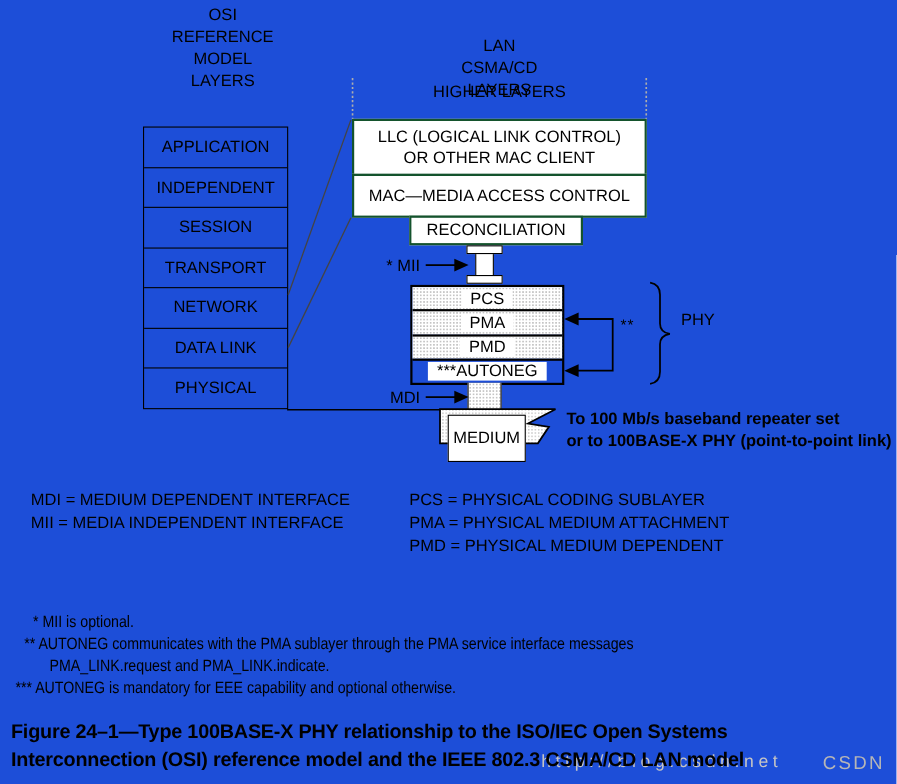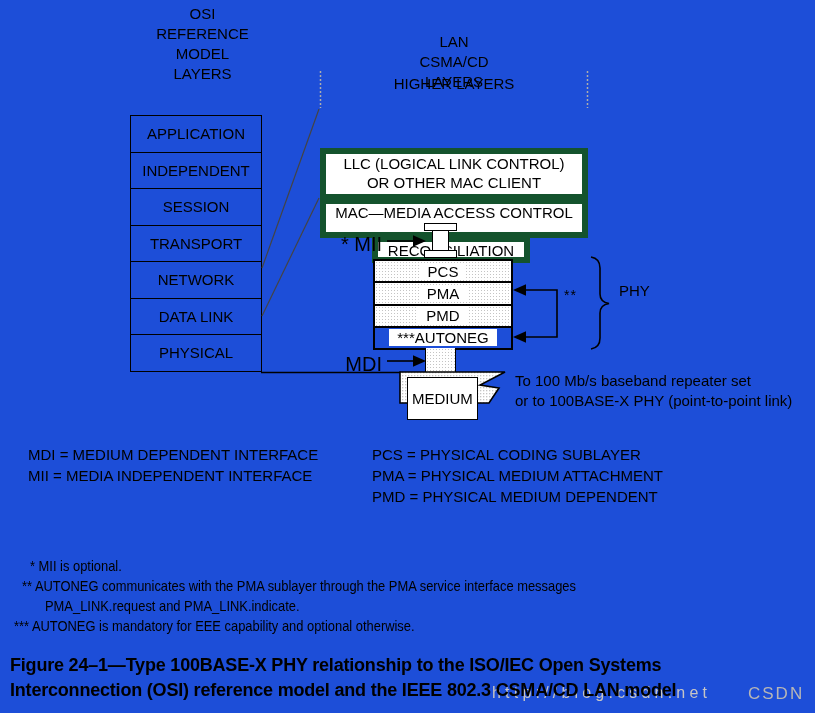--- a/index.html
+++ b/index.html
@@ -11,47 +11,47 @@
   .t15{font-size:15px;line-height:20px;}
   
   #osi-header{left:120px;top:4px;width:165px;}
   #lan-header{left:320px;top:4px;width:268px;margin-top:28px;}
   #higher-layers{left:320px;top:75px;width:268px;font-size:15px;}
   
   #osi-stack{left:130px;top:115px;width:132px;border:1.5px solid #000;box-sizing:border-box;}
   .osi-row{height:35.5px;border-bottom:1.5px solid #000;display:flex;align-items:center;justify-content:center;font-size:15px;}
   .osi-row:last-child{border-bottom:none;}
   
-  .blackbox{border:6px solid #14532d;box-sizing:border-box;background:#fff;display:flex;align-items:flex-start;justify-content:center;font-size:15px;margin-top:40px;}
+  .blackbox{border:2px solid #14532d;box-sizing:border-box;background:#fff;display:flex;align-items:center;justify-content:center;font-size:15px;}
   #llc-box{left:320px;top:108px;width:268px;height:52px;line-height:19px;}
   #mac-box{left:320px;top:158px;width:268px;height:40px;}
   #reconciliation-box{left:372px;top:196px;width:158px;height:27px;}
   
   .mii-bar{left:424px;width:33px;height:8px;background:#fff;border:1.5px solid #000;box-sizing:border-box;}
   #mii-bar-top{top:223px;}
   #mii-bar-bottom{top:250px;}
   #mii-stem{left:432px;top:230px;width:17px;height:21px;background:#fff;border-left:1.5px solid #000;border-right:1.5px solid #000;box-sizing:border-box;}
   
   .hatch{background-color:#fff;background-image:radial-gradient(#c4c4c4 0.9px, transparent 0.9px);background-size:3px 3px;}
   
   #phy-stack{left:373px;top:259px;width:140px;height:91px;border:2px solid #000;box-sizing:border-box;display:flex;flex-direction:column;}
   .phy-row{flex:1;display:flex;align-items:center;justify-content:center;font-size:15px;}
   .phy-row + .phy-row{border-top:2px solid #000;}
   .patch{background:#fff;padding:0 8px;line-height:17px;}
   
-  .iface-label{width:46px;text-align:right;font-size:20px;}
+  .iface-label{width:46px;text-align:right;font-size:15px;}
   #mii-label{left:336px;top:233px;}
   #mdi-label{left:336px;top:353px;}
   #dbl-ast{left:564px;top:287px;font-size:14px;letter-spacing:1px;}
   #phy-label{left:619px;top:282px;font-size:15px;}
   
   #mdi-stub{left:425px;top:348px;width:31px;height:25px;border-left:1.5px solid #000;border-right:1.5px solid #000;box-sizing:border-box;}
   
   #medium-label{left:407px;top:377px;border:1px solid #000;background:#fff;padding:12px 4px;font-size:15px;z-index:6;}
-  #medium-note{left:515px;top:371px;font-size:15px;line-height:20px;}
+  #medium-note{left:515px;top:371px;font-size:15px;line-height:20px;font-weight:bold;}
   
   #defs-left{left:28px;top:444px;font-size:15px;line-height:21px;}
   #defs-right{left:372px;top:444px;font-size:15px;line-height:21px;}
   
   .footnote{font-size:15px;transform:scaleX(0.86);transform-origin:left top;white-space:nowrap;}
   #fn1{left:30px;top:557px;}
   #fn2{left:22px;top:577px;}
   #fn3{left:45px;top:597px;}
   #fn4{left:14px;top:617px;}
   

